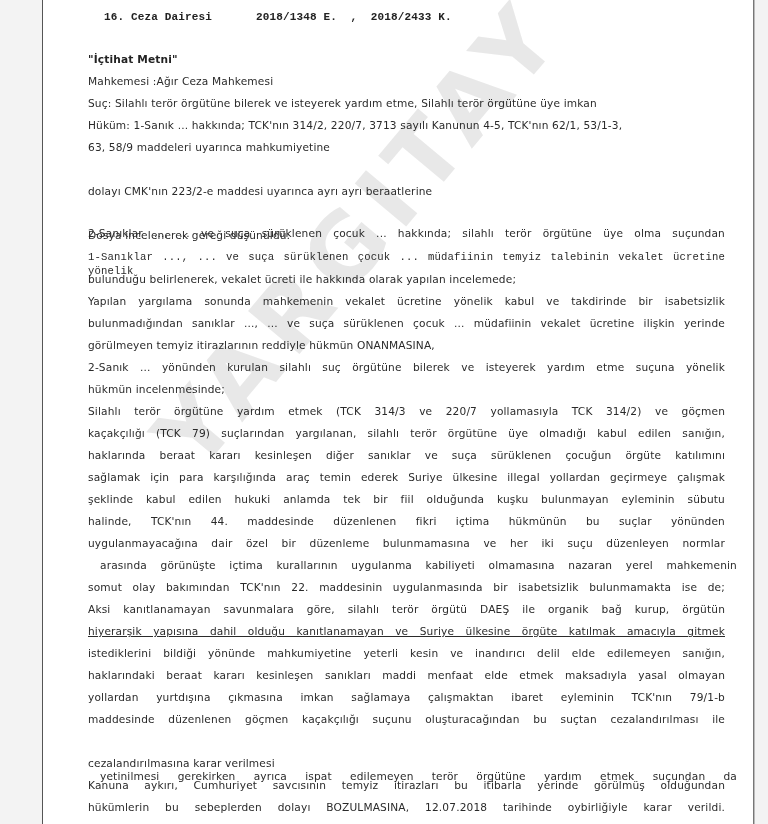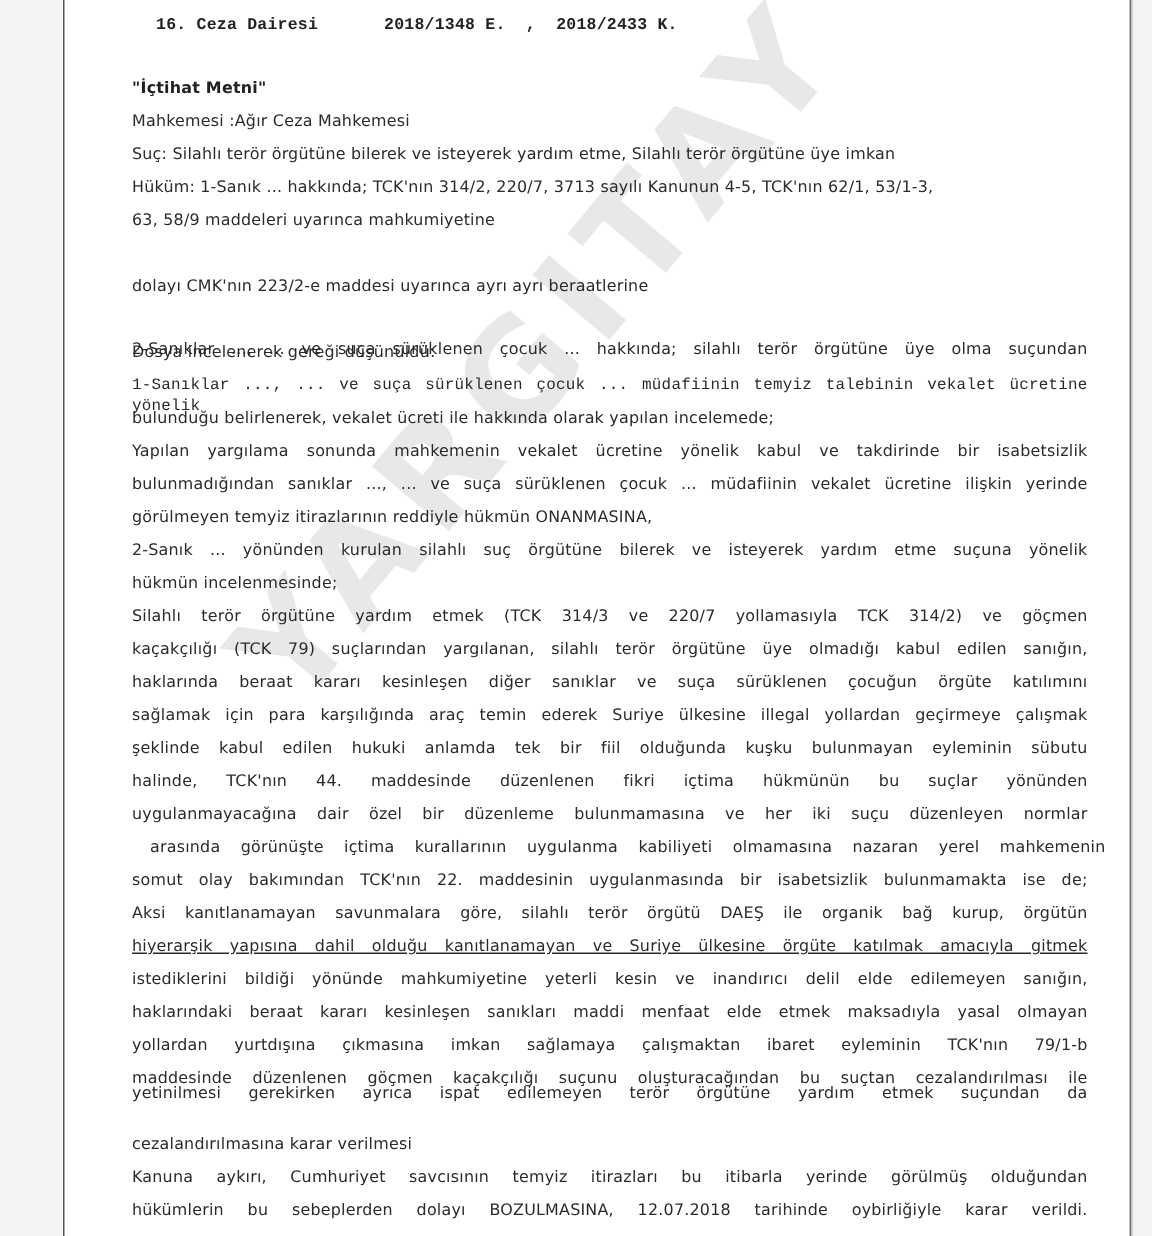--- a/index.html
+++ b/index.html
@@ -109,19 +109,19 @@
         <div class="line justify" style="top: 514px;">halinde, TCK'nın 44. maddesinde düzenlenen fikri içtima hükmünün bu suçlar yönünden</div>
         <div class="line justify" style="top: 536px;">uygulanmayacağına dair özel bir düzenleme bulunmamasına ve her iki suçu düzenleyen normlar</div>
         <div class="line justify" style="top: 558px; margin-left: 12px;">arasında görünüşte içtima kurallarının uygulanma kabiliyeti olmamasına nazaran yerel mahkemenin</div>
         <div class="line justify" style="top: 580px;">somut olay bakımından TCK'nın 22. maddesinin uygulanmasında bir isabetsizlik bulunmamakta ise de;</div>
         <div class="line justify" style="top: 602px;">Aksi kanıtlanamayan savunmalara göre, silahlı terör örgütü DAEŞ ile organik bağ kurup, örgütün</div>
         <div class="line justify" style="top: 624px; text-decoration: underline;">hiyerarşik yapısına dahil olduğu kanıtlanamayan ve Suriye ülkesine örgüte katılmak amacıyla gitmek</div>
         <div class="line justify" style="top: 646px;">istediklerini bildiği yönünde mahkumiyetine yeterli kesin ve inandırıcı delil elde edilemeyen sanığın,</div>
         <div class="line justify" style="top: 668px;">haklarındaki beraat kararı kesinleşen sanıkları maddi menfaat elde etmek maksadıyla yasal olmayan</div>
         <div class="line justify" style="top: 690px;">yollardan yurtdışına çıkmasına imkan sağlamaya çalışmaktan ibaret eyleminin TCK'nın 79/1-b</div>
         <div class="line justify" style="top: 712px;">maddesinde düzenlenen göçmen kaçakçılığı suçunu oluşturacağından bu suçtan cezalandırılması ile</div>
-        <div class="line justify" style="top: 722px;">yetinilmesi gerekirken ayrıca ispat edilemeyen terör örgütüne yardım etmek suçundan da</div>
+        <div class="line justify" style="top: 769px; margin-left: 12px;">yetinilmesi gerekirken ayrıca ispat edilemeyen terör örgütüne yardım etmek suçundan da</div>
         <div class="line" style="top: 756px;">cezalandırılmasına karar verilmesi</div>
         <div class="line justify" style="top: 778px;">Kanuna aykırı, Cumhuriyet savcısının temyiz itirazları bu itibarla yerinde görülmüş olduğundan</div>
         <div class="line justify" style="top: 800px;">hükümlerin bu sebeplerden dolayı BOZULMASINA, 12.07.2018 tarihinde oybirliğiyle karar verildi.</div>
       </div>
   </div>
 </div>
 
 </body></html>

